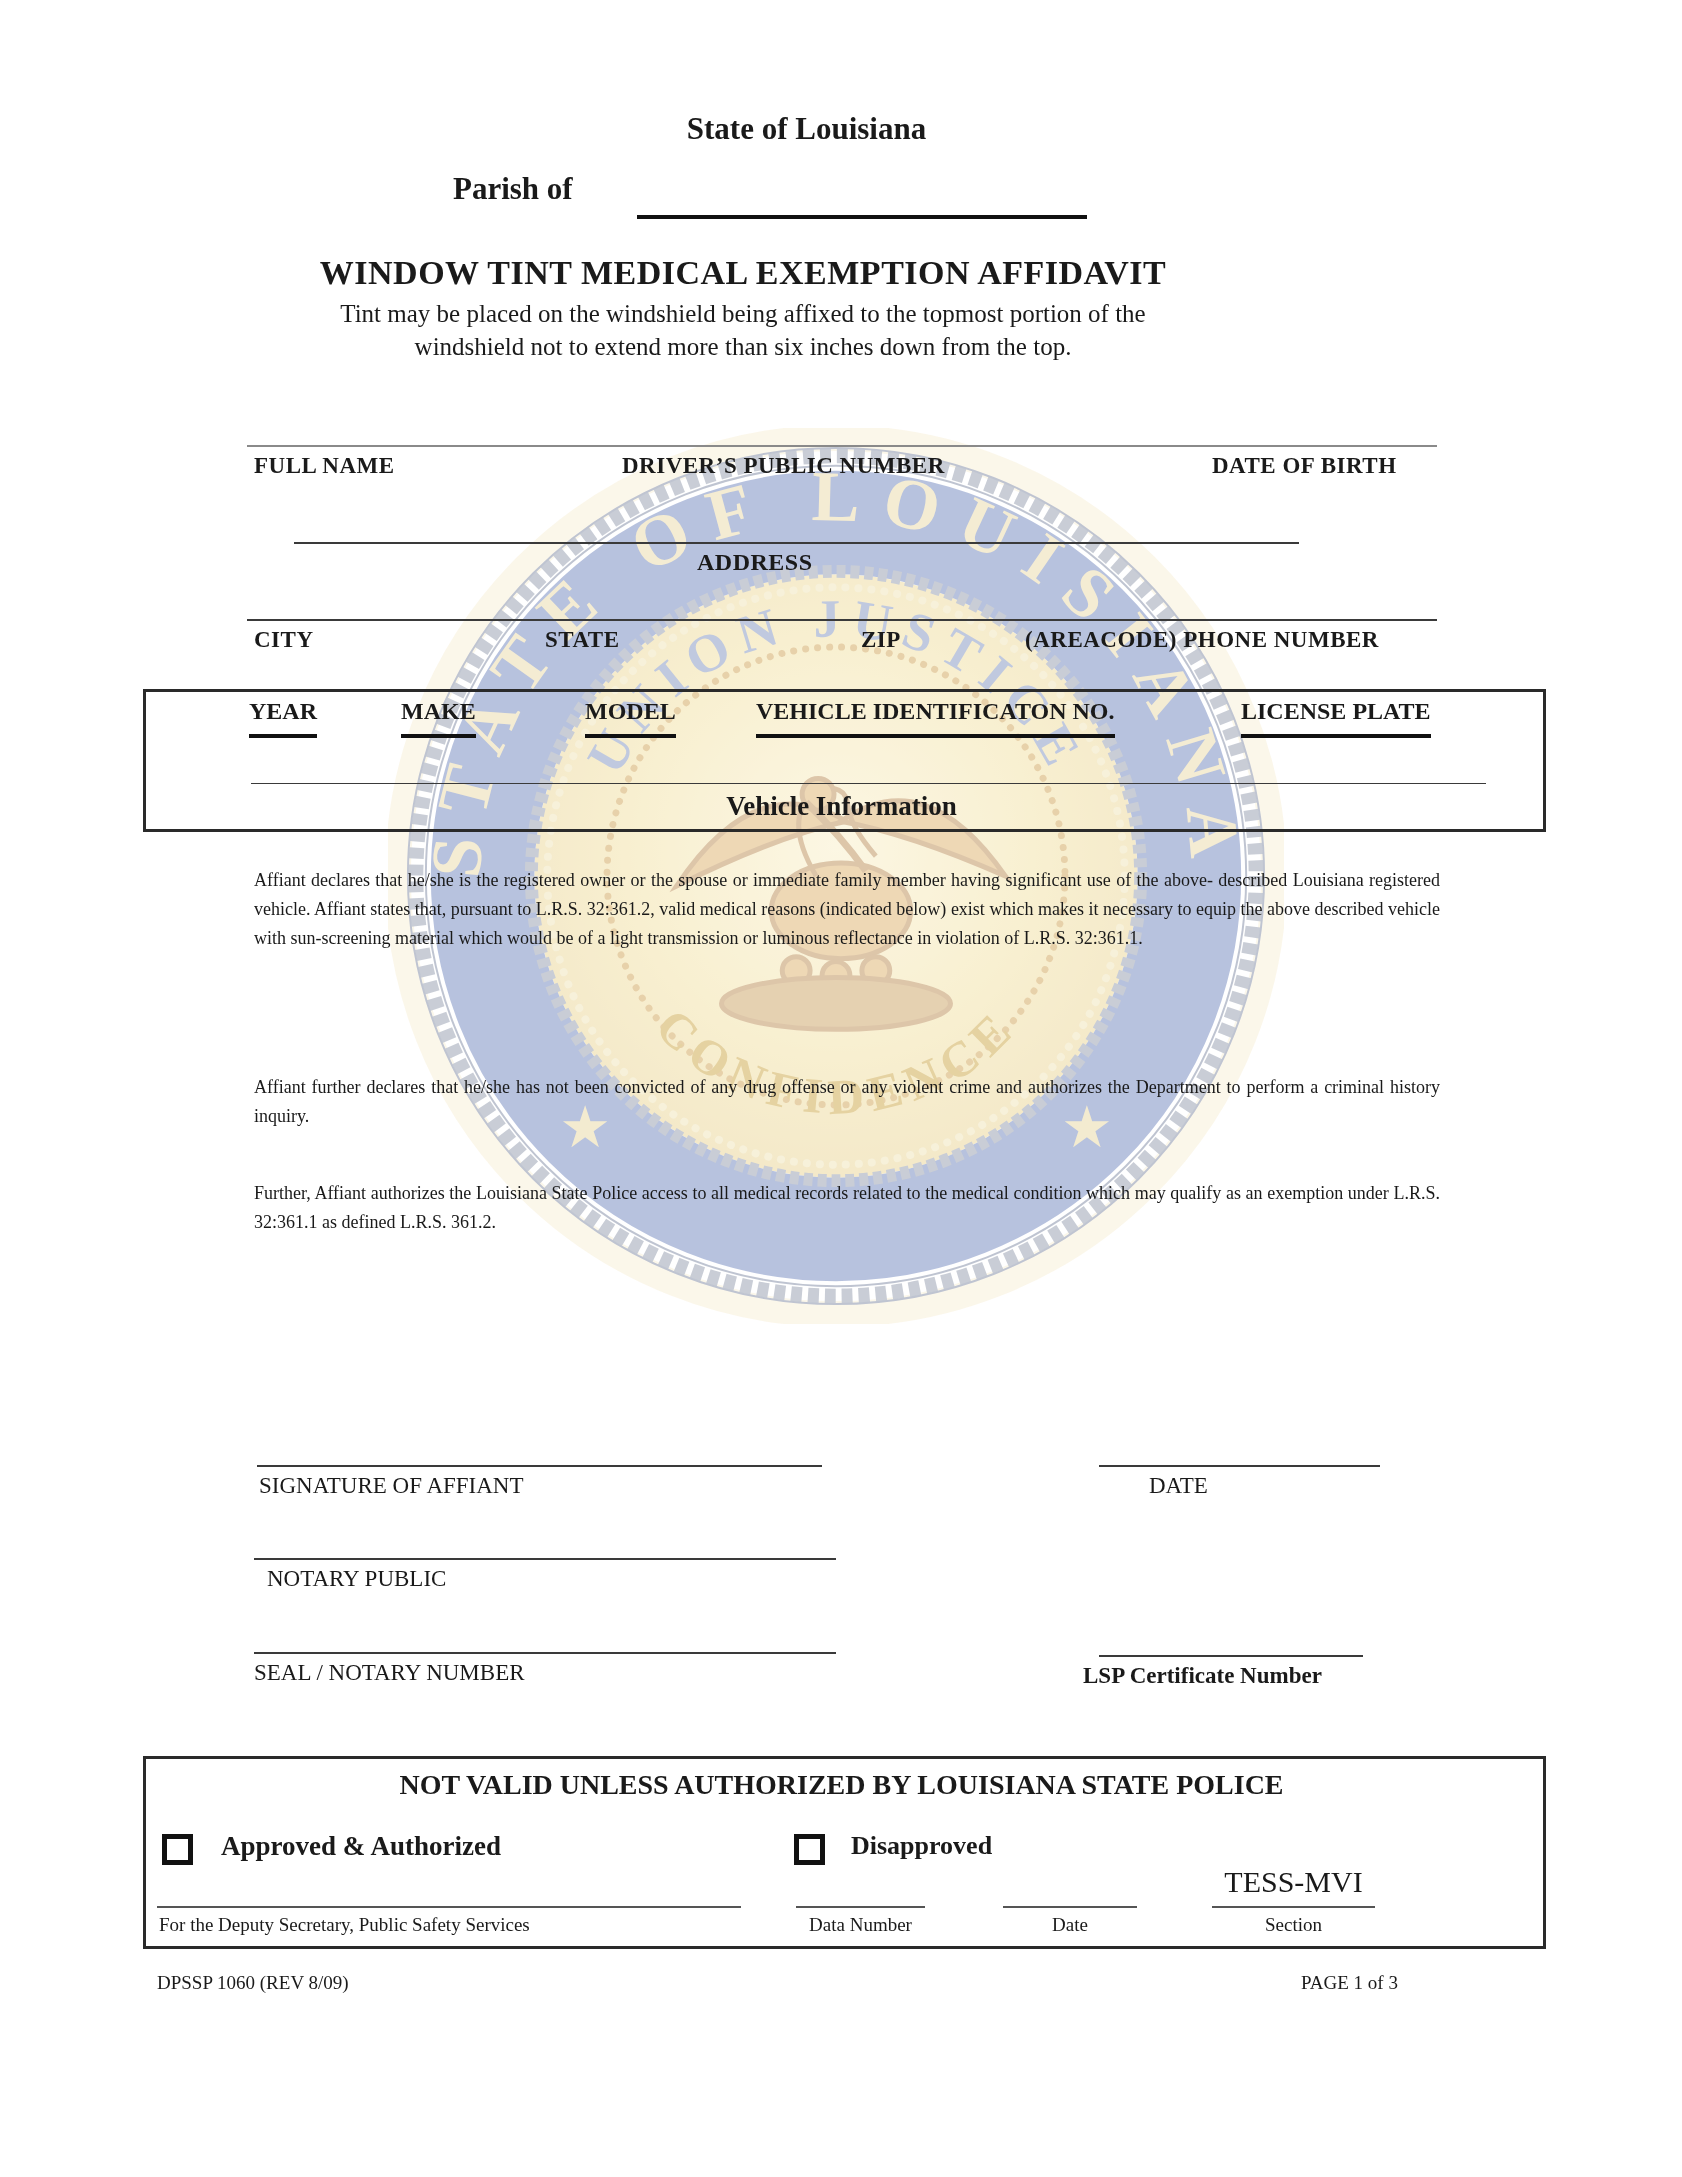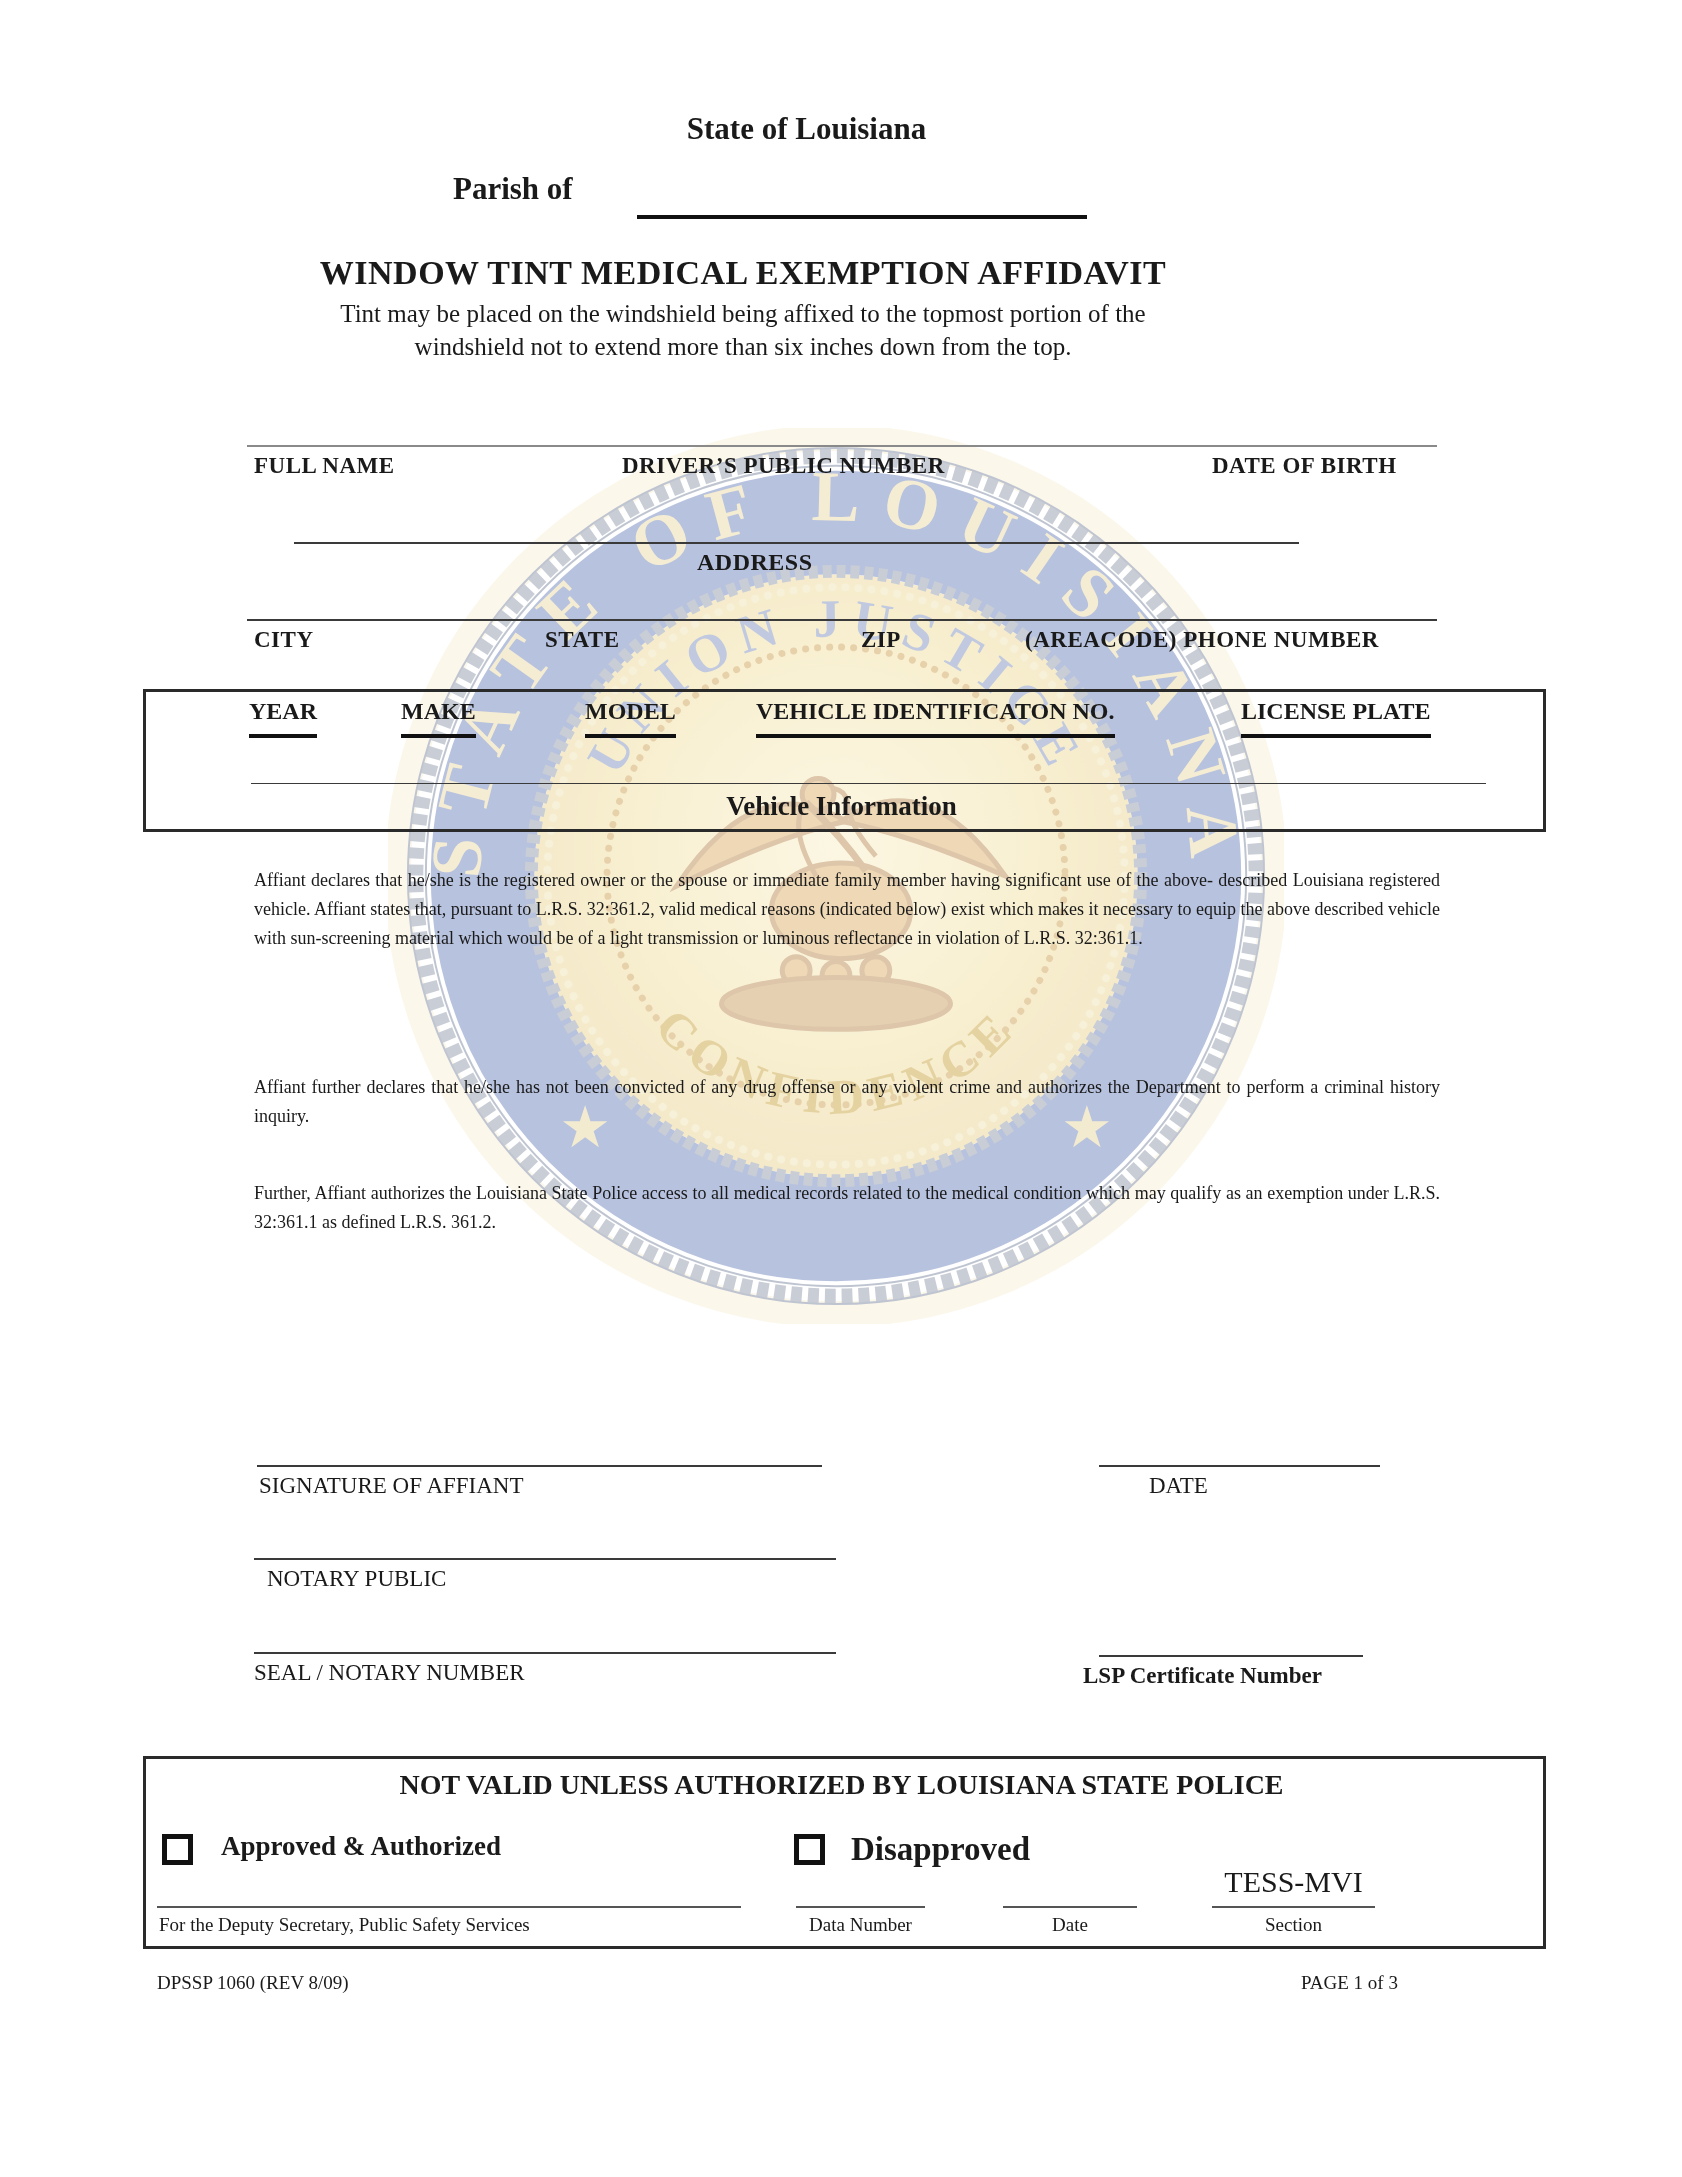--- a/index.html
+++ b/index.html
@@ -124,21 +124,21 @@
   <div class="abs siglbl" style="left:254px;top:1660px;">SEAL / NOTARY NUMBER</div>
   <div class="rule" style="left:1099px;top:1655px;width:264px;border-top-width:2.5px;"></div>
   <div class="abs siglbl b" style="left:1083px;top:1663px;">LSP Certificate Number</div>
 
   <div class="box" style="left:143px;top:1756px;width:1397px;height:187px;"></div>
   <div class="abs b ctr" style="left:143px;top:1769px;width:1397px;font-size:28px;">NOT VALID UNLESS AUTHORIZED BY LOUISIANA STATE POLICE</div>
 
   <div class="chk" style="left:162px;top:1834px;"></div>
   <div class="abs b" style="left:221px;top:1831px;font-size:27px;">Approved &amp; Authorized</div>
   <div class="chk" style="left:794px;top:1834px;"></div>
-  <div class="abs b" style="left:851px;top:1831px;font-size:33px;text-align:right;">Disapproved</div>
+  <div class="abs b" style="left:851px;top:1831px;font-size:26px;text-align:right;">Disapproved</div>
 
   <div class="abs ctr" style="left:1209px;top:1865px;width:169px;font-size:30px;">TESS-MVI</div>
 
   <div class="rule" style="left:157px;top:1906px;width:584px;border-top-color:#555;"></div>
   <div class="rule" style="left:796px;top:1906px;width:129px;border-top-color:#555;"></div>
   <div class="rule" style="left:1003px;top:1906px;width:134px;border-top-color:#555;"></div>
   <div class="rule" style="left:1212px;top:1906px;width:163px;border-top-color:#555;"></div>
 
   <div class="abs smalllbl" style="left:159px;top:1914px;">For the Deputy Secretary, Public Safety Services</div>
   <div class="abs smalllbl ctr" style="left:786px;top:1914px;width:149px;">Data Number</div>

